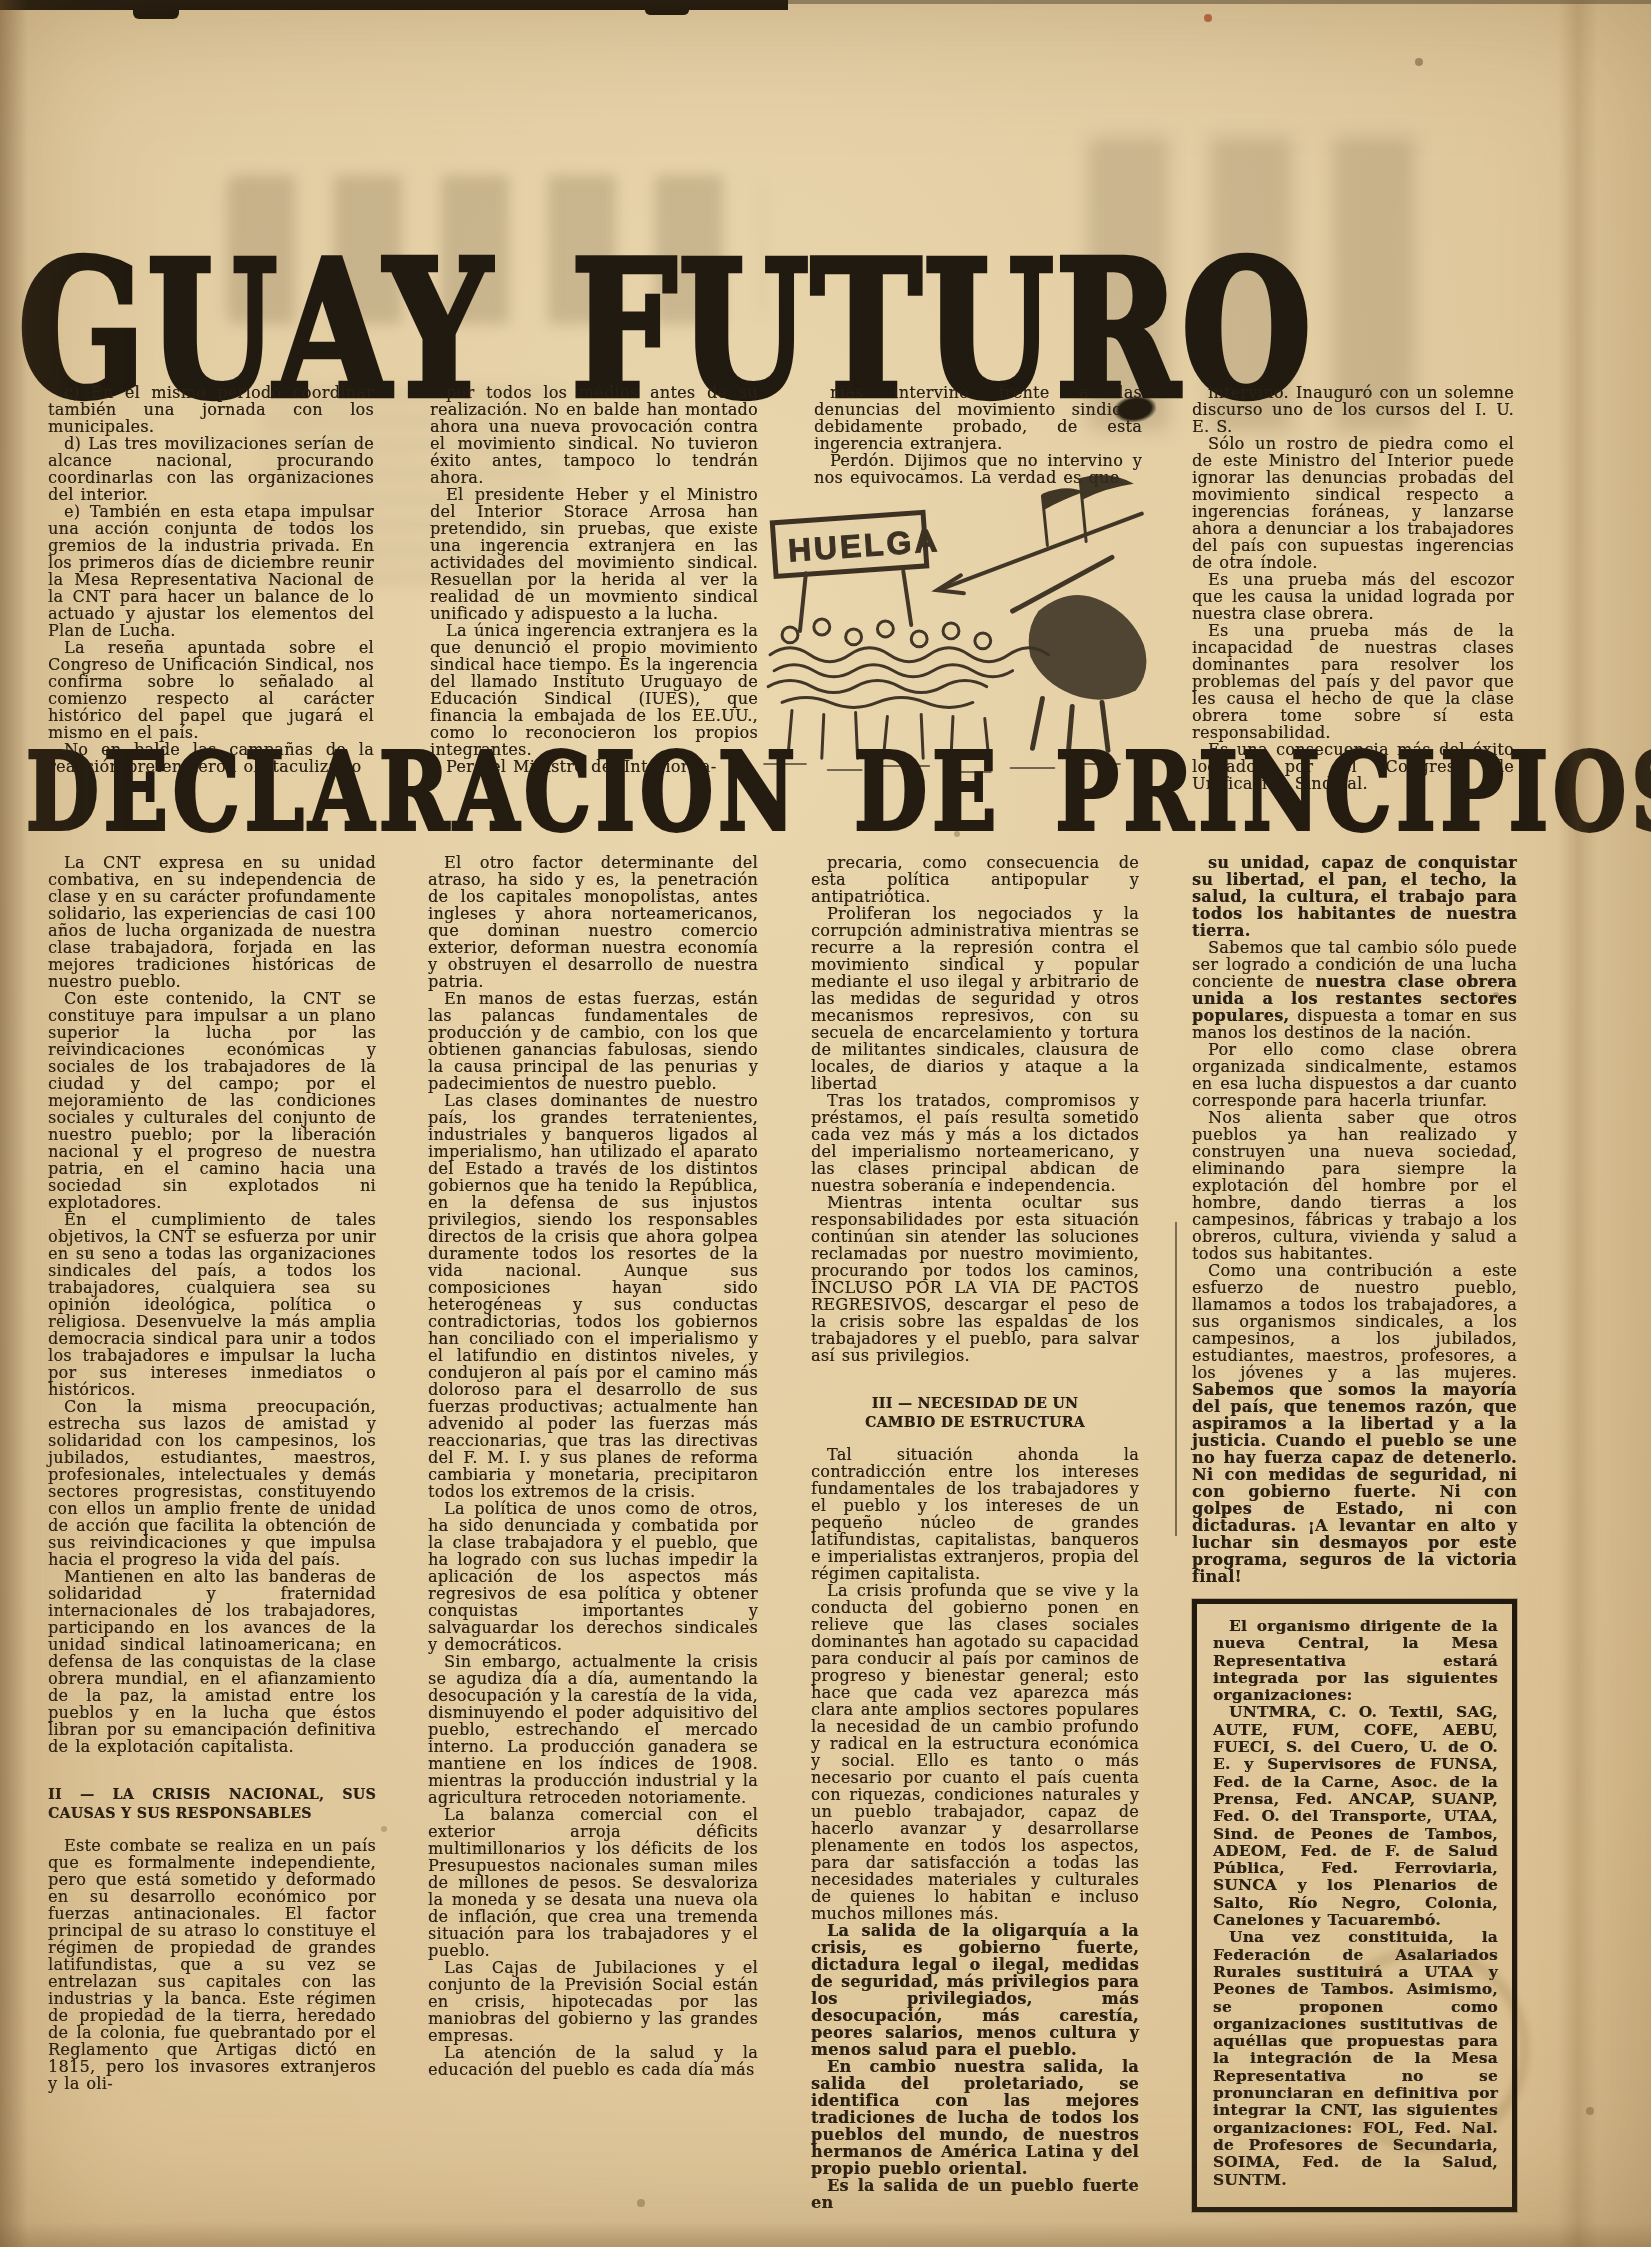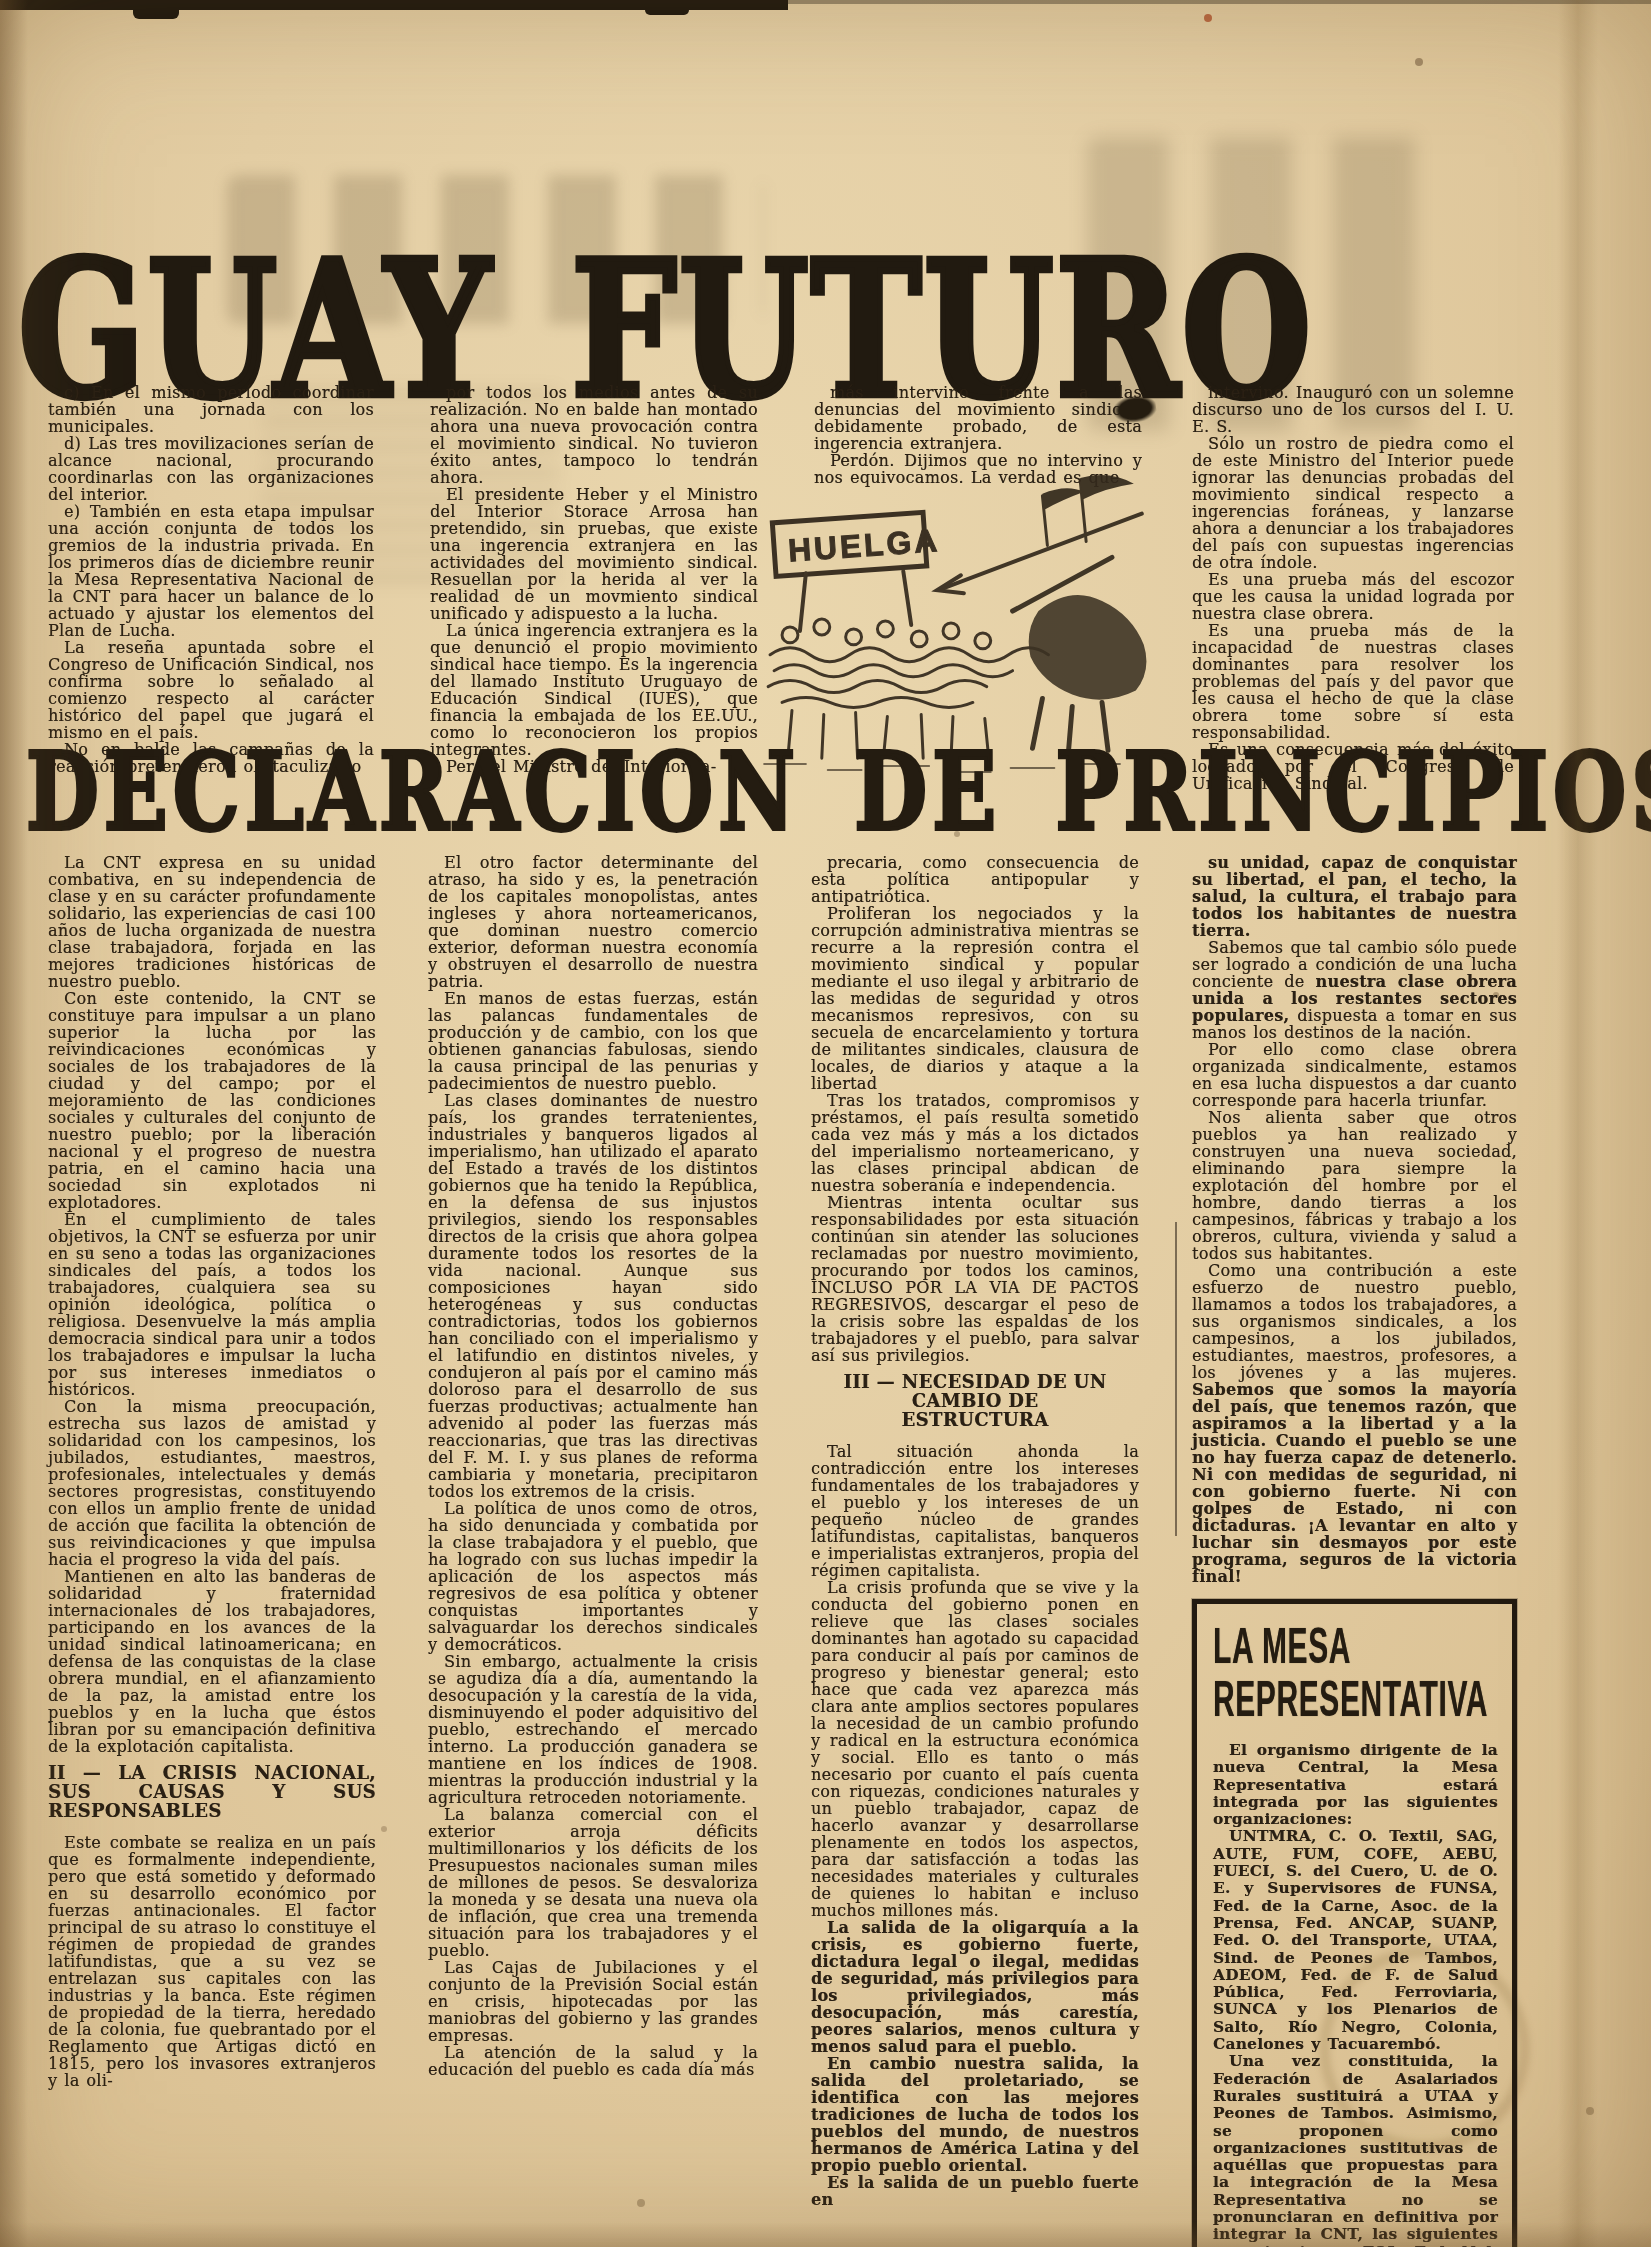--- a/index.html
+++ b/index.html
@@ -44,21 +44,21 @@
   .newscol p{margin:0;font-size:16px;line-height:17px;letter-spacing:0.3px;word-spacing:1.5px;
     text-align:justify;text-indent:16px;text-shadow:0.3px 0 0 rgba(42,32,20,.55);}
   .t1{left:48px;top:384px;width:326px;}
   .t2{left:430px;top:384px;width:328px;}
   .t3{left:814px;top:384px;width:328px;}
   .t4{left:1192px;top:384px;width:322px;}
   .d1{left:48px;top:854px;width:328px;}
   .d2{left:428px;top:854px;width:330px;}
   .d3{left:811px;top:854px;width:328px;}
   .d4{left:1192px;top:854px;width:325px;}
-  .sechead{margin:8px 0 14px 0;font-size:18px;line-height:19px;font-weight:bold;
+  .sechead{margin:30px 0 14px 0;font-size:14px;line-height:19px;font-weight:bold;
     text-align:justify;letter-spacing:0.4px;text-shadow:0.4px 0 0 rgba(42,32,20,.6);}
   .sechead.centered{text-align:center;padding:0 24px;}
   
   .illus{position:absolute;left:744px;top:460px;width:410px;height:320px;}
   
   .colrule{position:absolute;left:1175px;top:1222px;width:2px;height:314px;background:rgba(40,30,18,.55);}
   
   .mesa-box{display:block;border:5px solid #221a10;margin-top:14px;padding:14px 14px 18px 16px;
     box-shadow:0 0 0 1px rgba(34,26,16,.25);}
   .mesa-box h3{margin:2px 0 16px 0;}
@@ -199,23 +199,20 @@
     </div>
     <div class="newscol d4">
       <div>
           <p><b>su unidad, capaz de conquistar su libertad, el pan, el techo, la salud, la cultura, el trabajo para todos los habitantes de nuestra tierra.</b></p>
           <p>Sabemos que tal cambio sólo puede ser logrado a condición de una lucha conciente de <b>nuestra clase obrera unida a los restantes sectores populares,</b> dispuesta a tomar en sus manos los destinos de la nación.</p>
           <p>Por ello como clase obrera organizada sindicalmente, estamos en esa lucha dispuestos a dar cuanto corresponde para hacerla triunfar.</p>
           <p>Nos alienta saber que otros pueblos ya han realizado y construyen una nueva sociedad, eliminando para siempre la explotación del hombre por el hombre, dando tierras a los campesinos, fábricas y trabajo a los obreros, cultura, vivienda y salud a todos sus habitantes.</p>
           <p>Como una contribución a este esfuerzo de nuestro pueblo, llamamos a todos los trabajadores, a sus organismos sindicales, a los campesinos, a los jubilados, estudiantes, maestros, profesores, a los jóvenes y a las mujeres. <b>Sabemos que somos la mayoría del país, que tenemos razón, que aspiramos a la libertad y a la justicia. Cuando el pueblo se une no hay fuerza capaz de detenerlo. Ni con medidas de seguridad, ni con gobierno fuerte. Ni con golpes de Estado, ni con dictaduras. ¡A levantar en alto y luchar sin desmayos por este programa, seguros de la victoria final!</b></p>
         </div>
       <aside class="mesa-box">
-        <h3>
-            <span>LA MESA REPRESENTATIVA</span>
-          </h3>
         <div>
             <p>El organismo dirigente de la nueva Central, la Mesa Representativa estará integrada por las siguientes organizaciones:</p>
             <p>UNTMRA, C. O. Textil, SAG, AUTE, FUM, COFE, AEBU, FUECI, S. del Cuero, U. de O. E. y Supervisores de FUNSA, Fed. de la Carne, Asoc. de la Prensa, Fed. ANCAP, SUANP, Fed. O. del Transporte, UTAA, Sind. de Peones de Tambos, ADEOM, Fed. de F. de Salud Pública, Fed. Ferroviaria, SUNCA y los Plenarios de Salto, Río Negro, Colonia, Canelones y Tacuarembó.</p>
             <p>Una vez constituida, la Federación de Asalariados Rurales sustituirá a UTAA y Peones de Tambos. Asimismo, se proponen como organizaciones sustitutivas de aquéllas que propuestas para la integración de la Mesa Representativa no se pronunciaran en definitiva por integrar la CNT, las siguientes organizaciones: FOL, Fed. Nal. de Profesores de Secundaria, SOIMA, Fed. de la Salud, SUNTM.</p>
           </div>
       </aside>
     </div>
   </section>
 
   <div class="colrule"></div>

